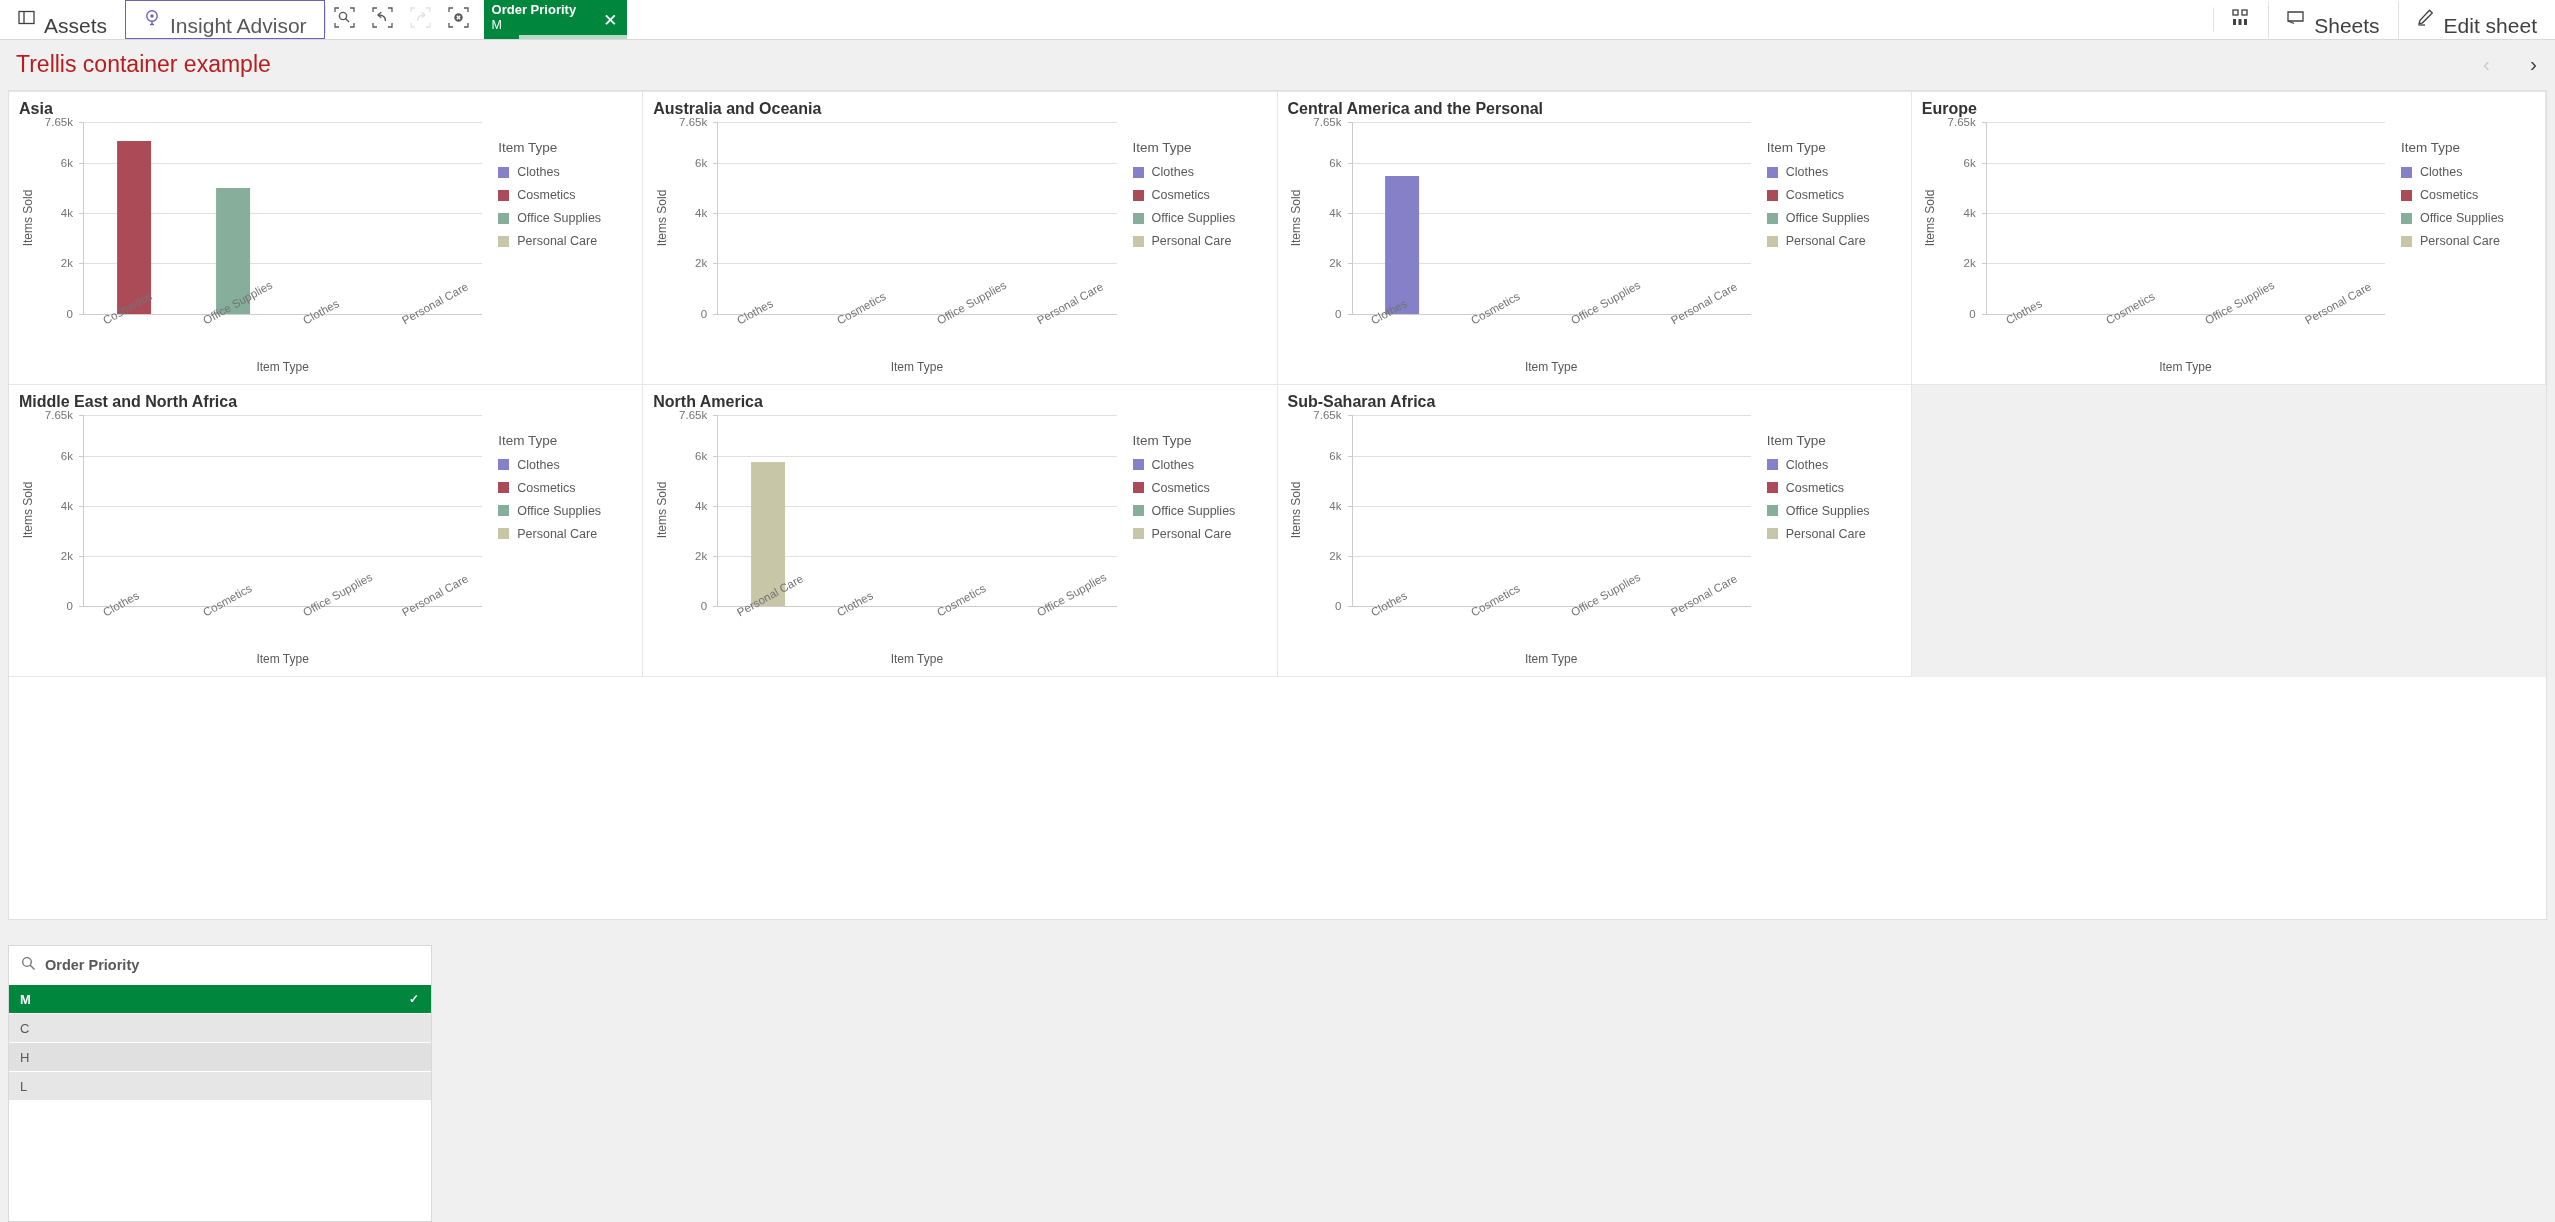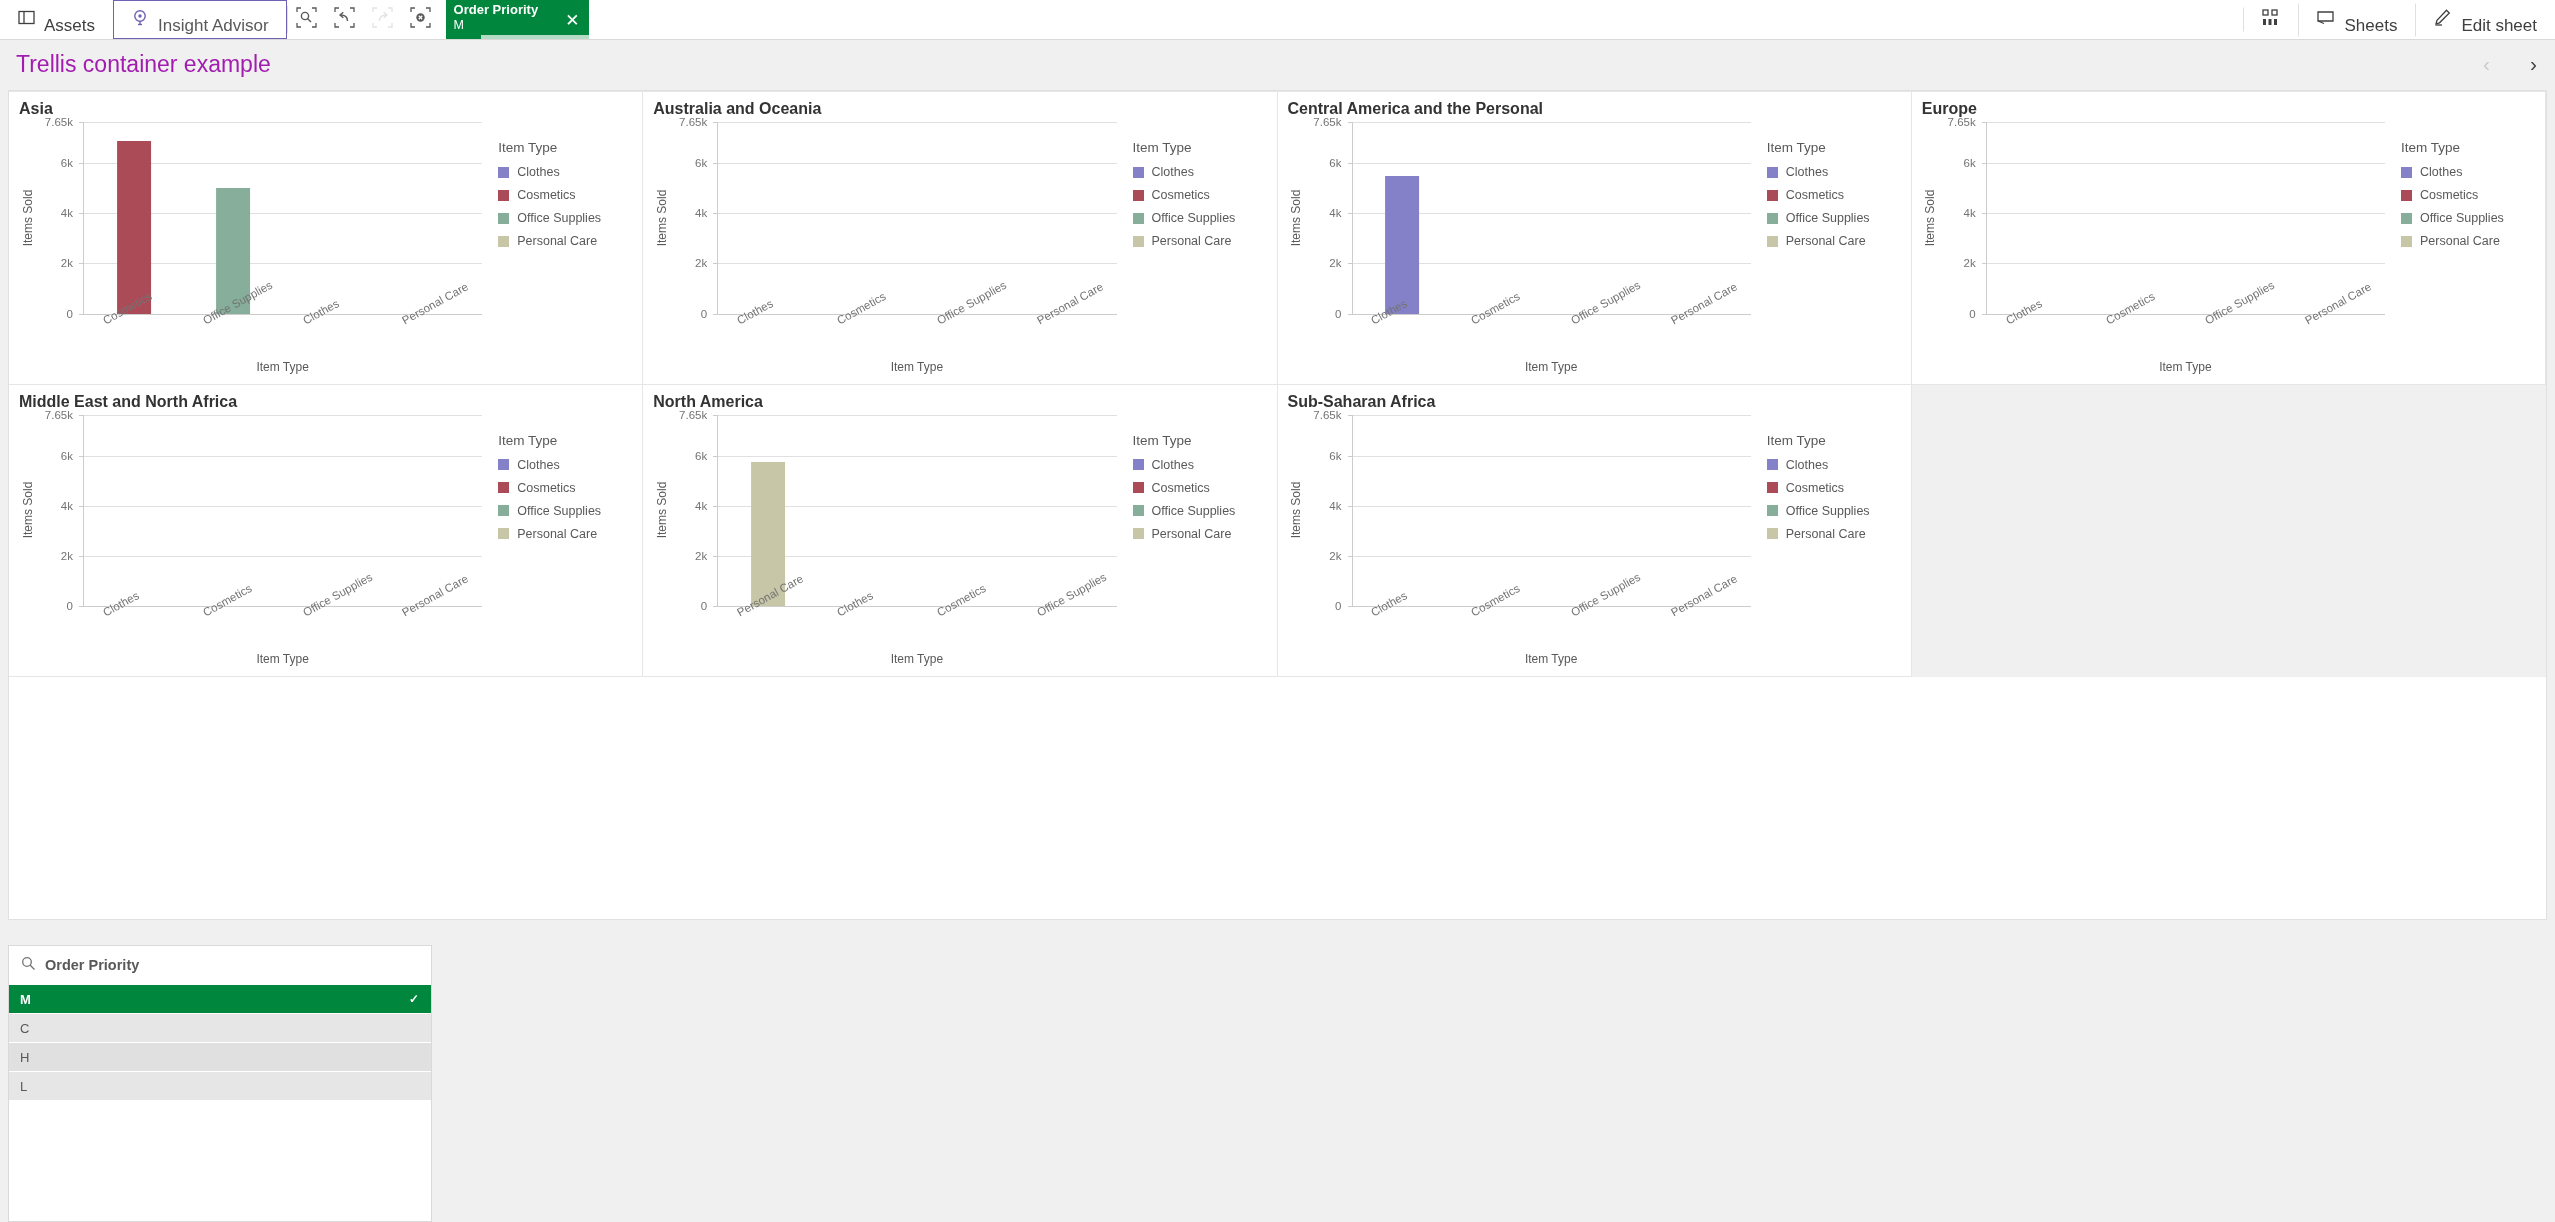--- a/index.html
+++ b/index.html
@@ -17,21 +17,21 @@
     border-bottom: 1px solid #d9d9d9;
     position: relative;
   }
   .tb-btn {
     display: flex; align-items: center; gap: 9px;
     padding: 0 17px; cursor: pointer;
     font-size: 16.5px; color: #404040;
     border: 1px solid transparent;
   }
   .tb-btn.active { border-color: #6e62b5; color: #595959; }
-  .tb-btn .lbl { font-size: 17px; margin-top: 12px; }
+  .tb-btn .lbl { font-size: 21px; margin-top: 12px; }
   .tb-sep { width: 1px; background: #e0e0e0; margin: 6px 0; }
   .tb-icon-btn {
     width: 38px; display: flex; align-items: center; justify-content: center;
     cursor: pointer;
   }
   .tb-icon-btn.disabled { opacity: .33; cursor: default; }
 
   .spacer { flex: 1 1 auto; }
 
   
@@ -55,21 +55,21 @@
 
   .tb-right { display: flex; align-items: center; }
   .tb-right .tb-btn { border-left: 1px solid #e0e0e0; }
 
   
   .sheet-head {
     height: 48px; background: #f0f0f0;
     display: flex; align-items: center; padding: 0 16px;
     position: relative;
   }
-  .sheet-title { font-size: 23px; color: #a21caf; font-weight: 400; }
+  .sheet-title { font-size: 23px; color: #b91c1c; font-weight: 400; }
   .sheet-nav { position: absolute; right: 8px; display: flex; gap: 20px; align-items:center;}
   .navarrow { font-size: 21px; cursor: pointer; padding: 0 10px; }
   .navarrow.dim { color: #cccccc; }
   .navarrow.on { color: #404040; }
 
   
   .container-obj {
     margin: 2px 8px 0 8px;
     background: #ffffff;
     border: 1px solid #e0e0e0;

